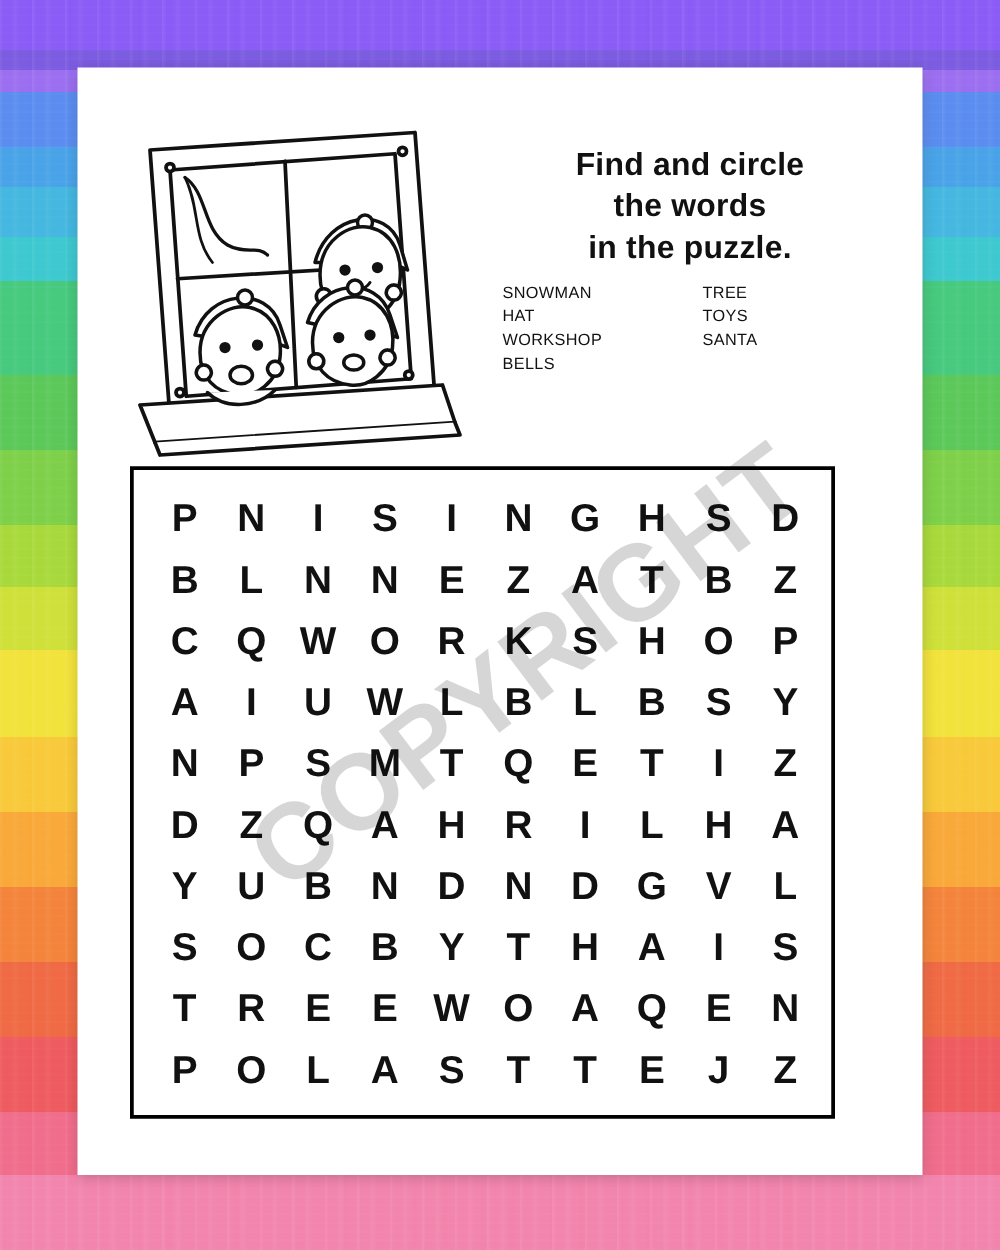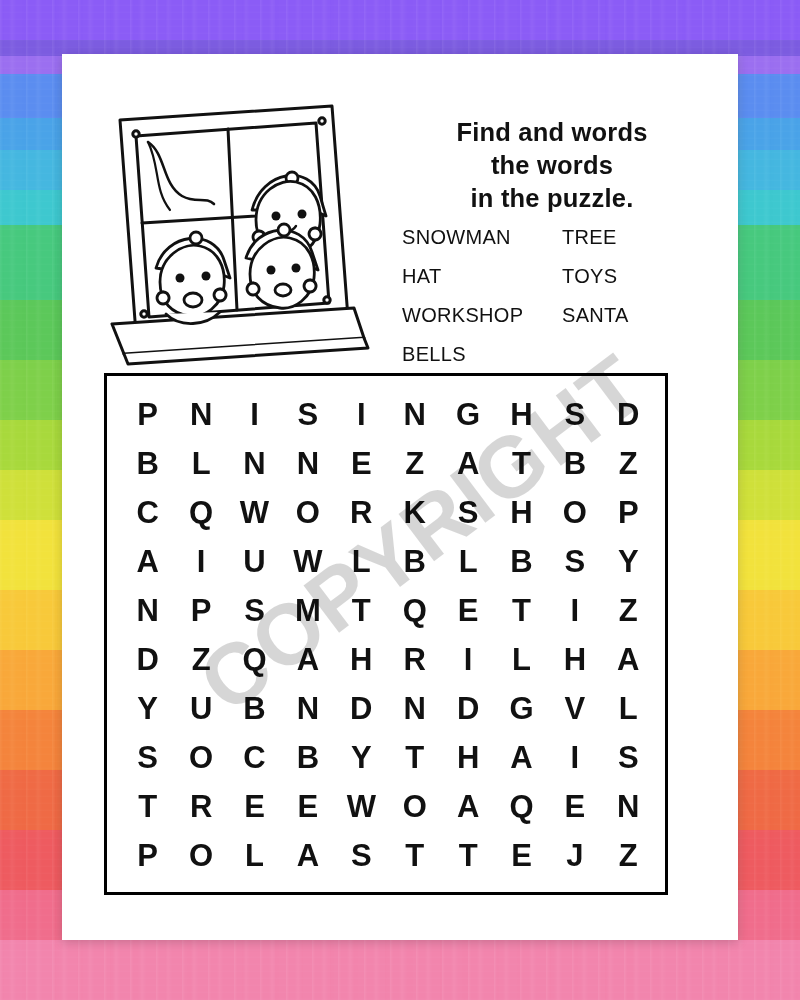--- a/index.html
+++ b/index.html
@@ -111,22 +111,22 @@
     letter-spacing: .2px;
   }
 
   #word-list {
     position: absolute;
     left: 340px;
     top: 172px;
     width: 300px;
     display: grid;
     grid-template-columns: 160px 140px;
-    row-gap: 16px;
-    font-size: 20px;
+    row-gap: 4px;
+    font-size: 13px;
     color: #111;
     letter-spacing: .3px;
   }
   .word-item { white-space: nowrap; }
 
   
   #puzzle-box {
     position: absolute;
     left: 42px;
     top: 319px;
@@ -234,21 +234,21 @@
           <circle cx="175" cy="178" r="4.5" fill="#111" stroke="none"></circle>
           <circle cx="200" cy="176" r="4.5" fill="#111" stroke="none"></circle>
           <ellipse cx="187" cy="198" rx="8" ry="6"></ellipse>
           <path d="M157 191 a6 6 0 1 0 .1 0"></path>
           <path d="M214 188 a6 6 0 1 0 .1 0"></path>
         </g>
       </svg>
     </div>
 
     <div id="instructions">
-      <div>Find and words</div>
+      <div>Find and circle</div>
       <div>the words</div>
       <div>in the puzzle.</div>
     </div>
 
     <div id="word-list">
       <div class="word-item">SNOWMAN</div>
       <div class="word-item">TREE</div>
       <div class="word-item">HAT</div>
       <div class="word-item">TOYS</div>
       <div class="word-item">WORKSHOP</div>

